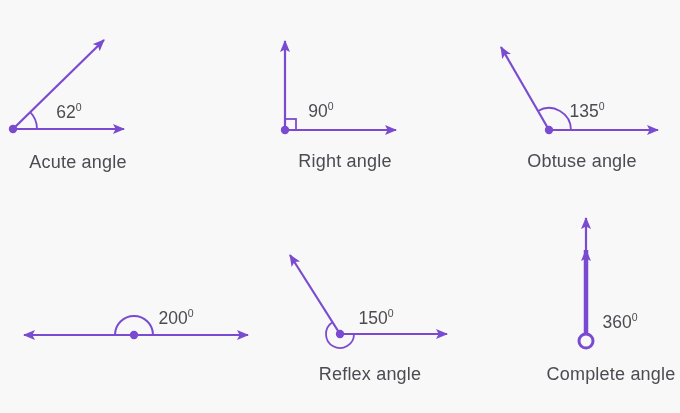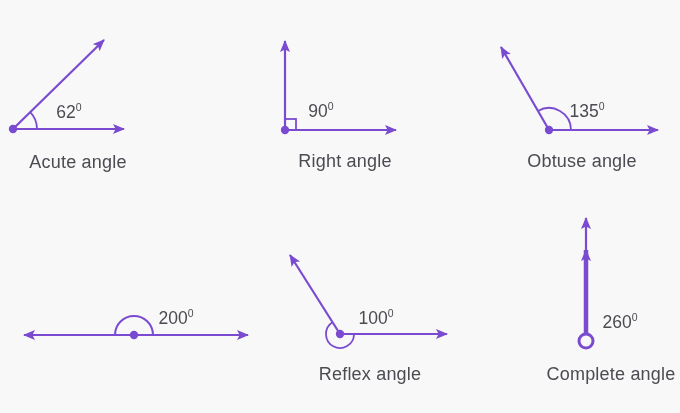--- a/index.html
+++ b/index.html
@@ -93,22 +93,22 @@
       <line class="stroke" stroke-width="4.5" x1="586" y1="335" x2="586" y2="250" marker-end="url(#ah)"></line>
       <line class="stroke" stroke-width="2.2" x1="586" y1="252" x2="586" y2="218" marker-end="url(#ah)"></line>
       <circle class="stroke" stroke-width="3" cx="586" cy="341" r="7"></circle>
     </g>
   </svg>
 
   <div class="label measure" style="left:69px;top:112px;"><span>62</span><sup>0</sup></div>
   <div class="label measure" style="left:321px;top:111px;"><span>90</span><sup>0</sup></div>
   <div class="label measure" style="left:587px;top:111px;"><span>135</span><sup>0</sup></div>
   <div class="label measure" style="left:176px;top:318px;"><span>200</span><sup>0</sup></div>
-  <div class="label measure" style="left:376px;top:318px;"><span>100</span><sup>0</sup></div>
-  <div class="label measure" style="left:620px;top:322px;"><span>260</span><sup>0</sup></div>
+  <div class="label measure" style="left:376px;top:318px;"><span>150</span><sup>0</sup></div>
+  <div class="label measure" style="left:620px;top:322px;"><span>360</span><sup>0</sup></div>
 
   <div class="label caption" style="left:78px;top:162px;">Acute angle</div>
   <div class="label caption" style="left:582px;top:161px;">Obtuse angle</div>
   <div class="label caption" style="left:345px;top:161px;">Right angle</div>
   <div class="label caption" style="left:370px;top:374px;">Reflex angle</div>
   <div class="label caption" style="left:611px;top:374px;text-align:right;">Complete angle</div>
 
 </div>
 
 </body></html>

